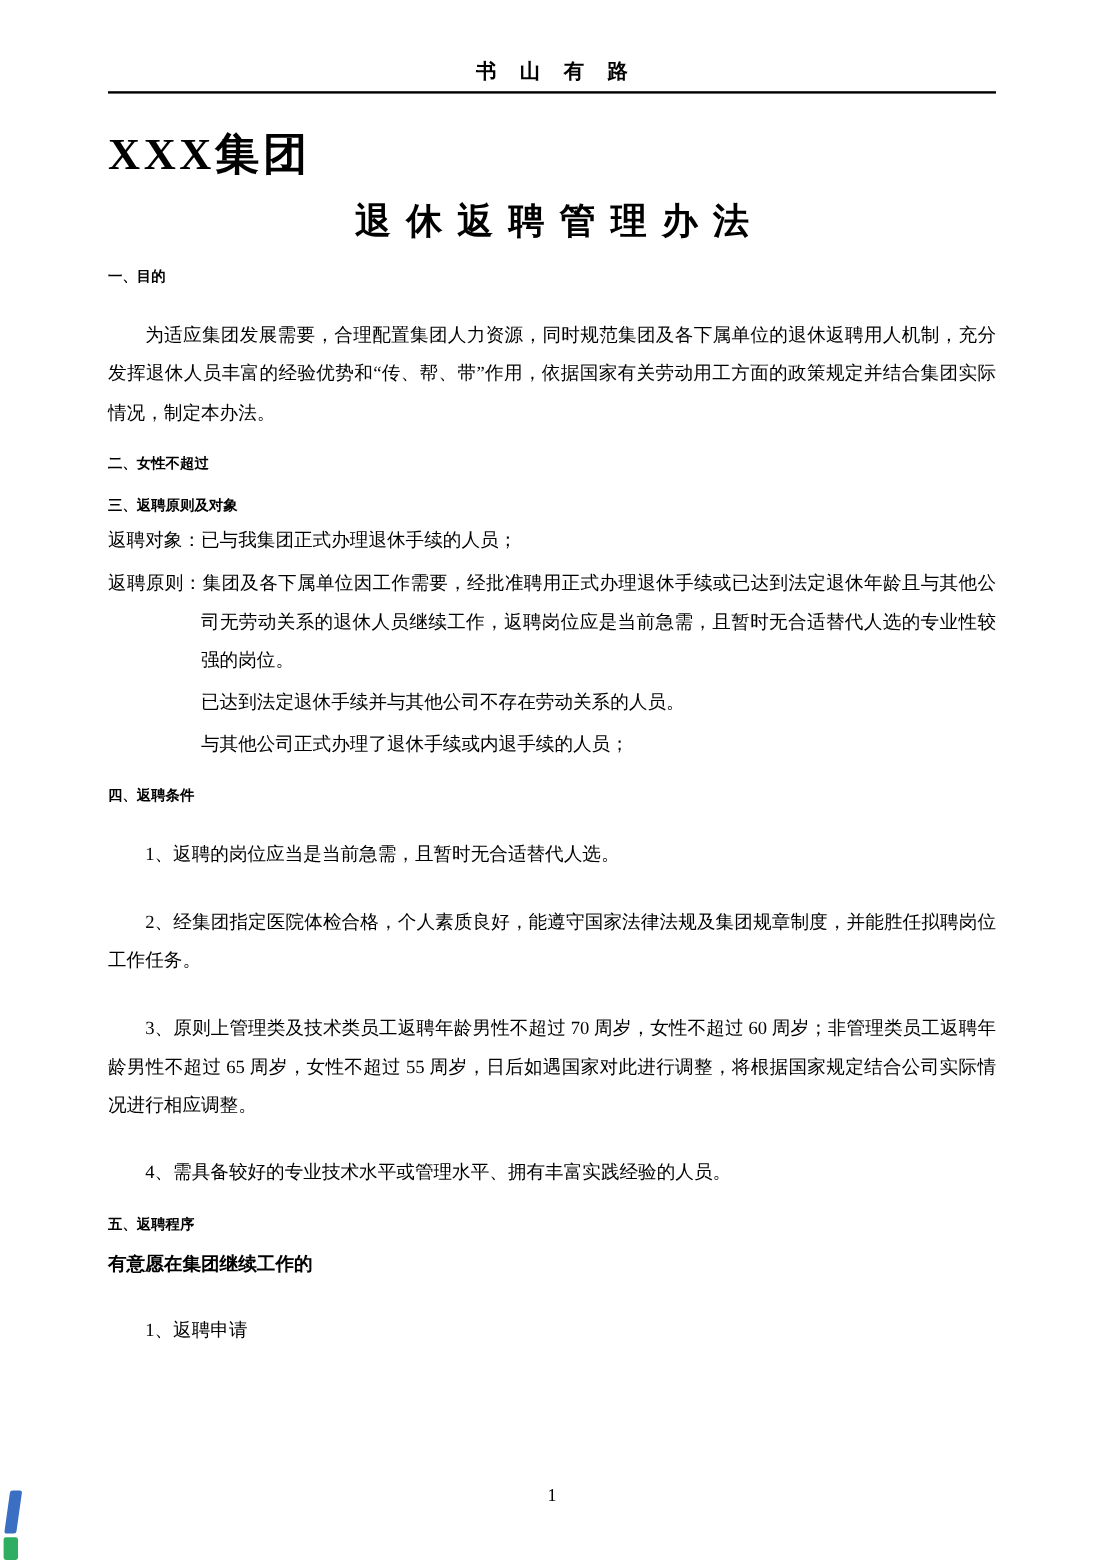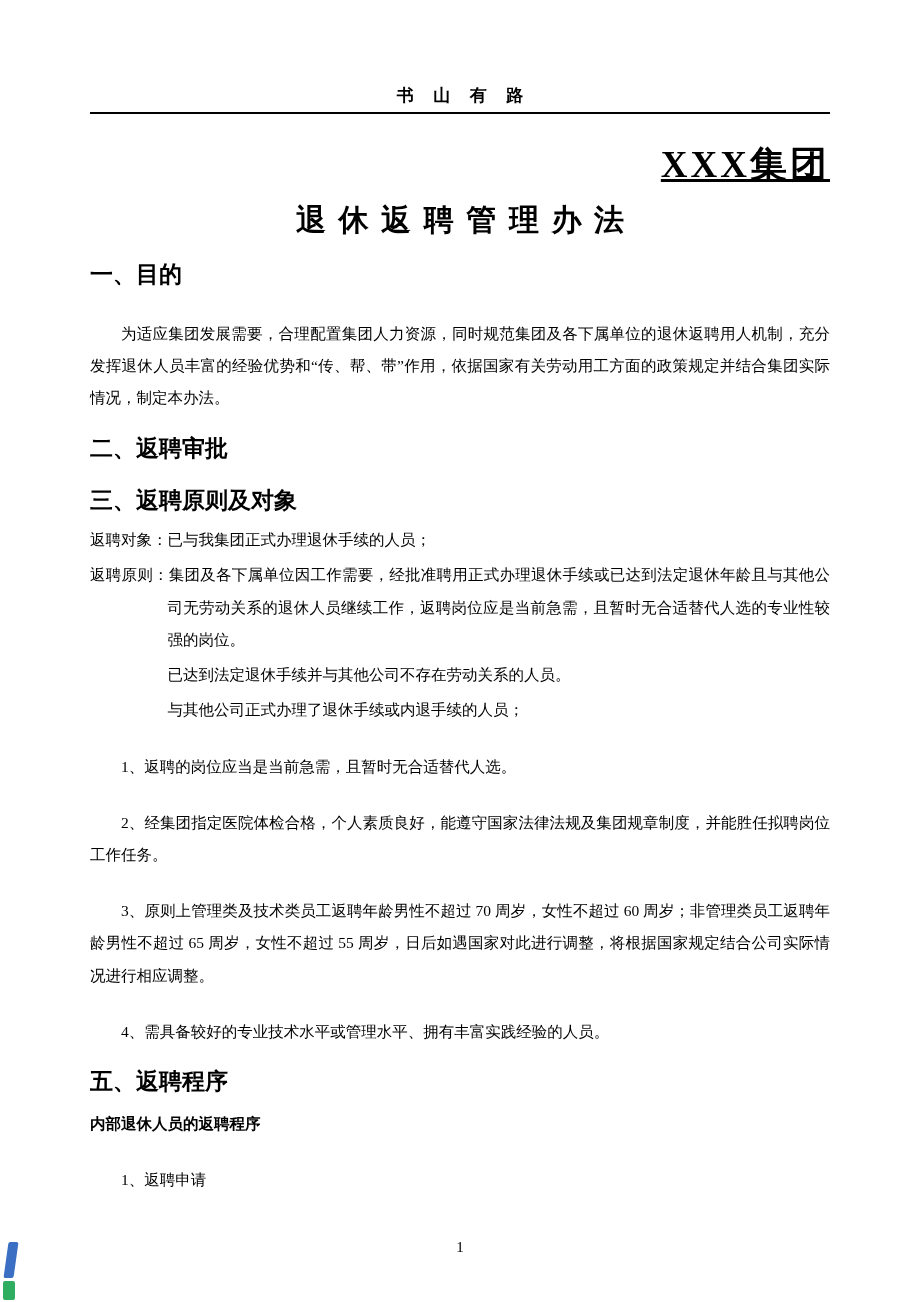--- a/index.html
+++ b/index.html
@@ -12,59 +12,58 @@
   .page {
     position: relative;
     width: 920px;
     height: 1302px;
     margin: 0 auto;
     background: #ffffff;
     padding: 0 90px;
     overflow: hidden;
   }
   
-  .header { padding-top: 84px; }
+  .header { padding-top: 48px; }
   .header-text {
     text-align: center;
     font-family: "DejaVu Sans", "Liberation Sans", sans-serif;
     font-weight: bold;
     font-size: 17px;
     letter-spacing: 1.15em;
     text-indent: 1.15em;
   }
   .header-rule {
     height: 0;
     border-bottom: 2px solid #000;
     margin-top: 5px;
   }
   
   .title-main {
     margin: 26px 0 0 0;
-    text-align: right;
+    text-align: left;
     font-family: "Liberation Serif", "DejaVu Serif", serif;
     font-weight: bold;
     font-size: 37px;
     letter-spacing: 3px;
-    text-decoration: underline;
   }
   .title-sub {
     margin: 10px 0 4px 0;
     text-align: center;
     font-family: Liberation Serif, serif;
     font-weight: bold;
     font-size: 30px;
     letter-spacing: 0.42em;
     text-indent: 0.42em;
   }
   
   .sec {
     margin: 16px 0 4px 0;
-    font-family: Liberation Serif, serif;
+    font-family: Liberation Sans, sans-serif;
     font-weight: bold;
-    font-size: 23px;
+    font-size: 12px;
     line-height: 1.6;
   }
   .subsec {
     margin: 8px 0 2px 0;
     font-family: "DejaVu Sans", "Liberation Sans", sans-serif;
     font-weight: bold;
     font-size: 15.5px;
     line-height: 2.0;
   }
   
@@ -118,35 +117,36 @@
     <div class="header-text">书山有路</div>
     <div class="header-rule"></div>
   </div>
 
   <h1 class="title-main">XXX集团</h1>
   <h2 class="title-sub">退休返聘管理办法</h2>
 
   <h3 class="sec">一、目的</h3>
   <p class="p indent">为适应集团发展需要，合理配置集团人力资源，同时规范集团及各下属单位的退休返聘用人机制，充分发挥退休人员丰富的经验优势和“传、帮、带”作用，依据国家有关劳动用工方面的政策规定并结合集团实际情况，制定本办法。</p>
 
-  <h3 class="sec">二、返聘审批</h3>
+  <h3 class="sec">二、女性不超过</h3>
 
   <h3 class="sec">三、返聘原则及对象</h3>
   <p class="p hanging"><span>返聘对象：</span><span>已与我集团正式办理退休手续的人员；</span></p>
   <p class="p hanging"><span>返聘原则：</span><span>集团及各下属单位因工作需要，经批准聘用正式办理退休手续或已达到法定退休年龄且与其他公司无劳动关系的退休人员继续工作，返聘岗位应是当前急需，且暂时无合适替代人选的专业性较强的岗位。</span></p>
   <p class="p cont">已达到法定退休手续并与其他公司不存在劳动关系的人员。</p>
   <p class="p cont">与其他公司正式办理了退休手续或内退手续的人员；</p>
 
+  <h3 class="sec">四、返聘条件</h3>
   <p class="p indent">1、返聘的岗位应当是当前急需，且暂时无合适替代人选。</p>
   <p class="p indent">2、经集团指定医院体检合格，个人素质良好，能遵守国家法律法规及集团规章制度，并能胜任拟聘岗位工作任务。</p>
   <p class="p indent">3、原则上管理类及技术类员工返聘年龄男性不超过 70 周岁，女性不超过 60 周岁；非管理类员工返聘年龄男性不超过 65 周岁，女性不超过 55 周岁，日后如遇国家对此进行调整，将根据国家规定结合公司实际情况进行相应调整。</p>
   <p class="p indent">4、需具备较好的专业技术水平或管理水平、拥有丰富实践经验的人员。</p>
 
   <h3 class="sec">五、返聘程序</h3>
-  <p class="subsec">内部退休人员的返聘程序</p>
+  <p class="subsec">有意愿在集团继续工作的</p>
   <p class="p indent">1、返聘申请</p>
 
   <div class="footer">1</div>
 
   <div class="corner-mark">
     <div class="cm-blue"></div>
     <div class="cm-green"></div>
   </div>
 
 </div>

